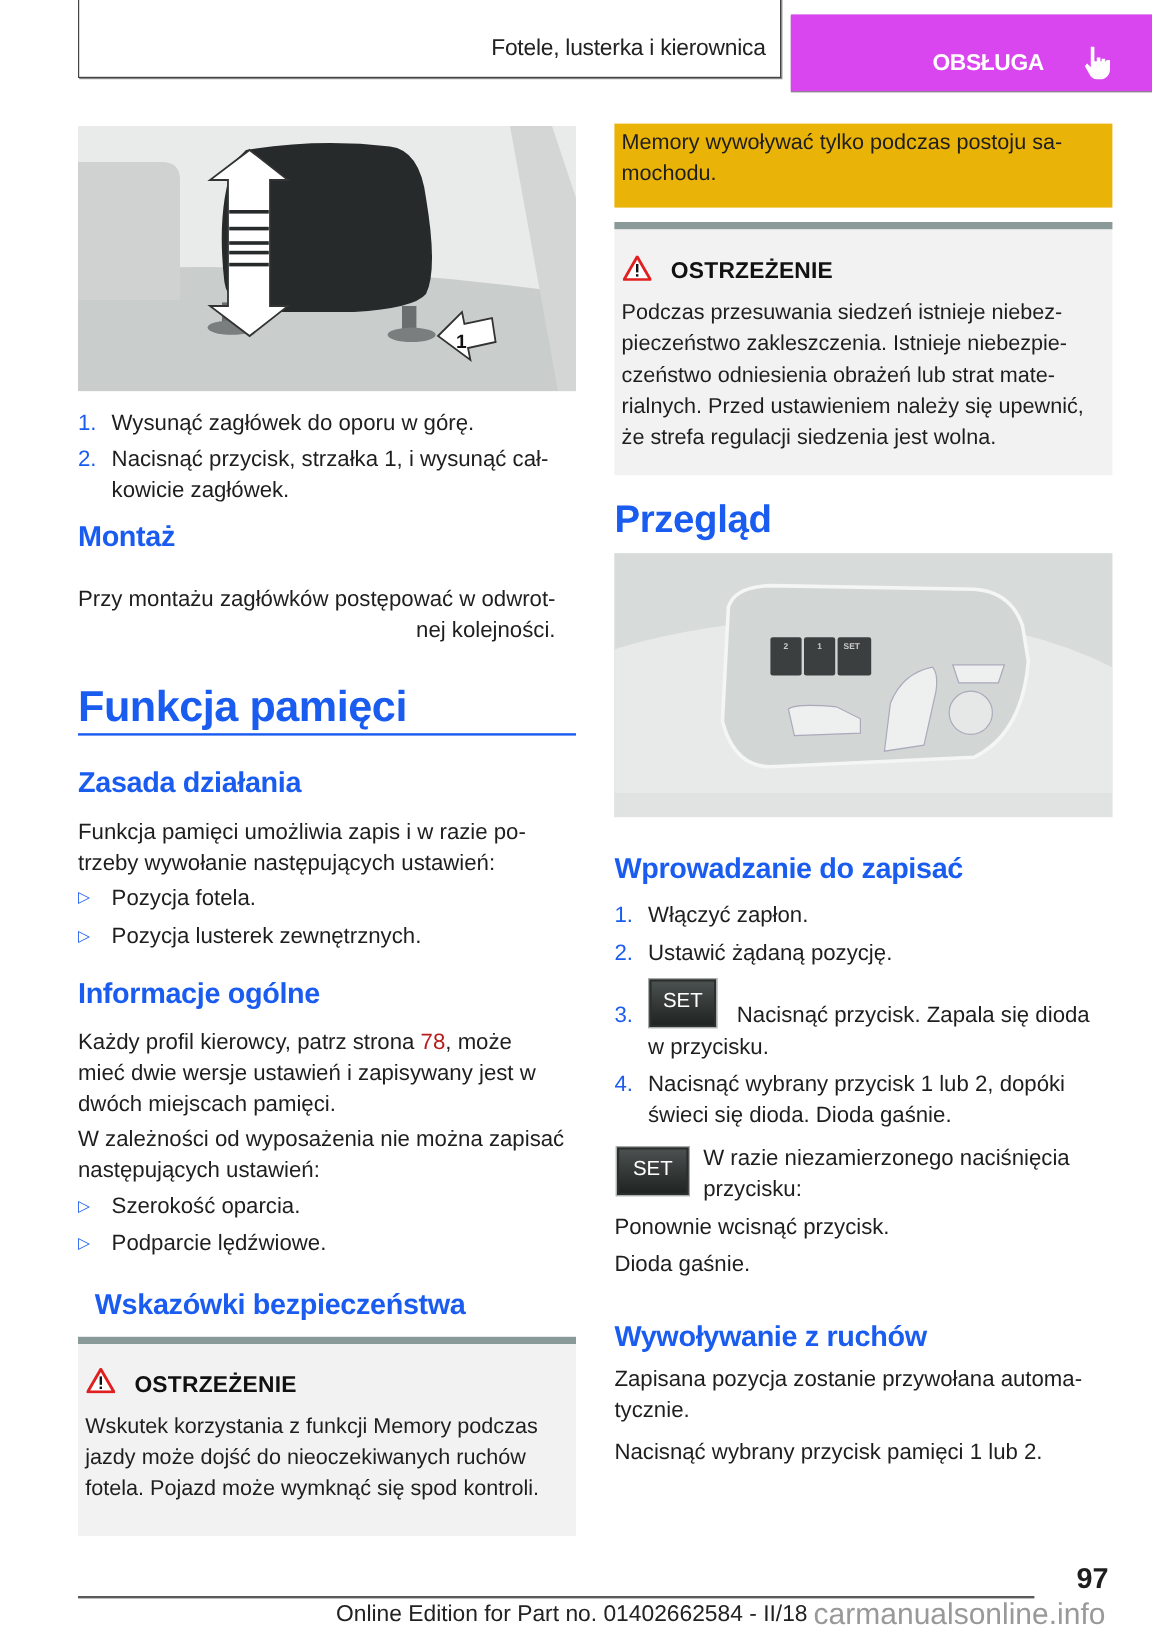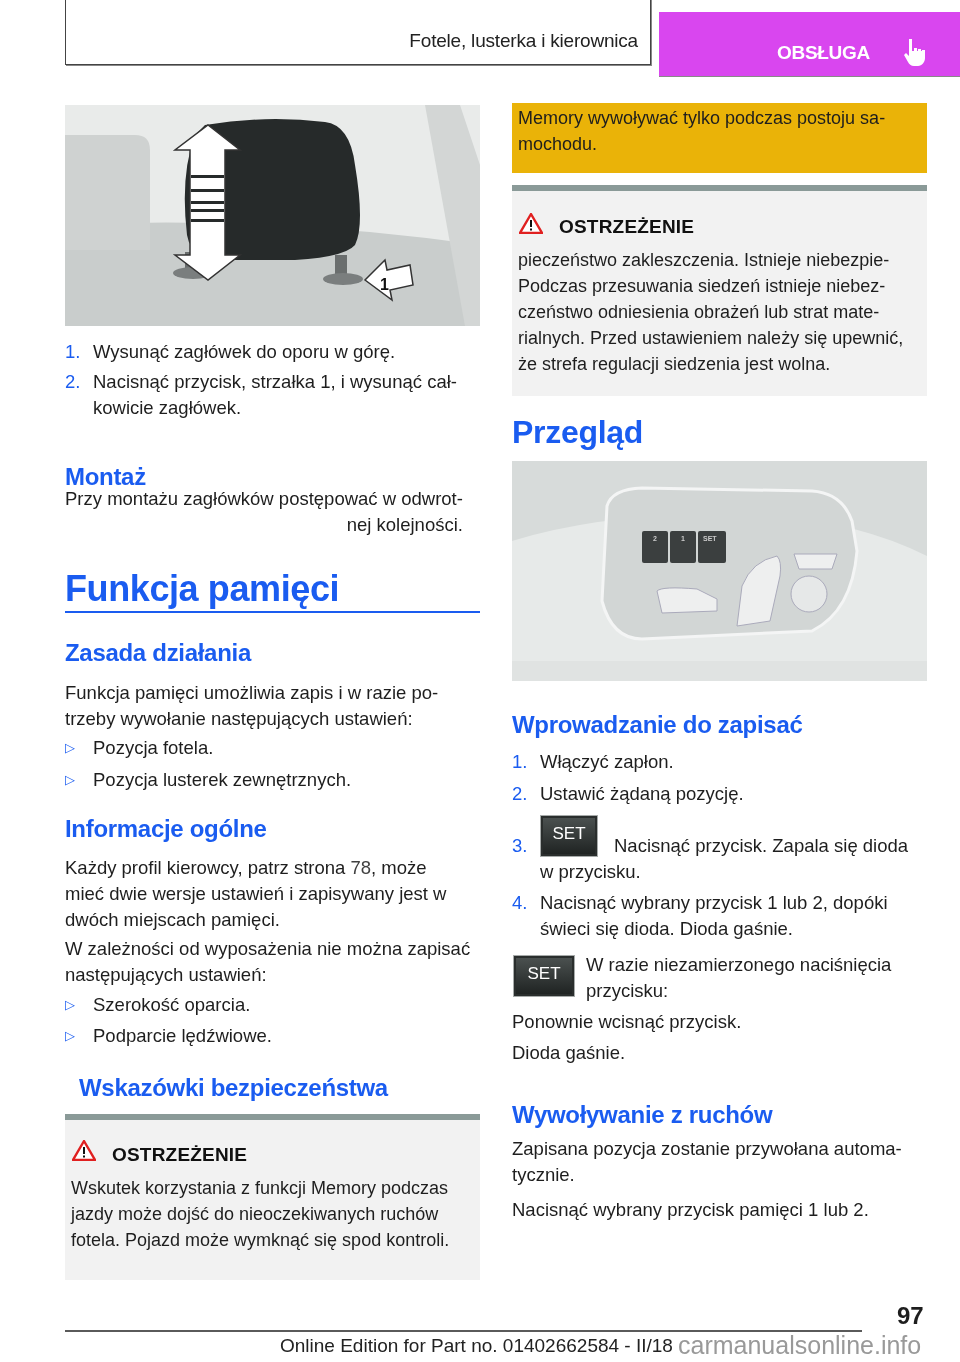--- a/index.html
+++ b/index.html
@@ -36,21 +36,21 @@
   .p { position:absolute; font-size:18.5px; line-height:26px; color:#1e1e1e; }
   .num { color:#1a5cf0; display:inline-block; width:28px; }
   .li { position:absolute; font-size:18.5px; line-height:26px; }
   .li .num { position:absolute; left:0; top:0; }
   .li .txt { position:absolute; left:28px; top:0; }
   .bul { position:absolute; left:0; top:0; color:#1a5cf0; font-size:13px; }
   .h1 { position:absolute; font-weight:bold; color:#1a5cf0; font-size:36px; letter-spacing:-0.4px; }
   .h2 { position:absolute; font-weight:bold; color:#1a5cf0; font-size:32px; letter-spacing:-0.3px; }
   .h3 { position:absolute; font-weight:bold; color:#1a5cf0; font-size:24px; letter-spacing:-0.3px; }
   .rule-blue { position:absolute; height:2px; background:#1a5cf0; }
-  .link { color:#404040; }
+  .link { color:#b91c1c; }
 
   .warn {
     position:absolute; background:#f2f2f2; border-top:6px solid #8a9a98;
   }
   .warn-title { position:absolute; font-size:19px; font-weight:bold; color:#111; letter-spacing:0.2px; }
   .warn-tri { position:absolute; width:24px; height:21px; }
   .warn .p { font-size:18px; }
   .cont-box { position:absolute; background:#eab308; }
 
   .set-btn {
@@ -106,21 +106,21 @@
 <div class="li" style="left:65px;top:339px;width:415px;">
   <span class="num">1.</span>
   <span class="txt">Wysunąć zagłówek do oporu w górę.</span>
 </div>
 <div class="li" style="left:65px;top:369px;width:415px;height:52px;">
   <span class="num">2.</span>
   <span class="txt" style="white-space:nowrap">Nacisnąć przycisk, strzałka 1, i wysunąć cał-</span>
   <span class="txt" style="top:26px">kowicie zagłówek.</span>
 </div>
 
-<div class="h3" style="left:65px;top:463px;">Montaż</div>
+<div class="h3" style="left:65px;top:434px;">Montaż</div>
 <div class="p" style="left:65px;top:486px;text-align:right;">
   <div>Przy montażu zagłówków postępować w odwrot-</div>
   <div>nej kolejności.</div>
 </div>
 
 <div class="h1" style="left:65px;top:568px;">Funkcja pamięci</div>
 <div class="rule-blue" style="left:65px;top:611px;width:415px;"></div>
 
 <div class="h3" style="left:65px;top:639px;">Zasada działania</div>
 <div class="p" style="left:65px;top:680px;">
@@ -179,22 +179,22 @@
 </div>
 
 <div class="warn" style="left:512px;top:185px;width:415px;height:205px;">
   <svg class="warn-tri" style="left:7px;top:22px;" viewBox="0 0 24 21">
     <path d="M12 1 L23 20 L1 20 Z" fill="#fff" stroke="#e02020" stroke-width="2.4" stroke-linejoin="round"></path>
     <rect x="11" y="7" width="2" height="7" fill="#111"></rect>
       <rect x="11" y="15.5" width="2" height="2" fill="#111"></rect>
   </svg>
   <div class="warn-title" style="left:47px;top:25px;">OSTRZEŻENIE</div>
   <div class="p" style="left:6px;top:56px;">
+    <div>Podczas przesuwania siedzeń istnieje niebez-</div>
     <div>pieczeństwo zakleszczenia. Istnieje niebezpie-</div>
-    <div>Podczas przesuwania siedzeń istnieje niebez-</div>
     <div>czeństwo odniesienia obrażeń lub strat mate-</div>
     <div>rialnych. Przed ustawieniem należy się upewnić,</div>
     <div>że strefa regulacji siedzenia jest wolna.</div>
   </div>
 </div>
 
 <div class="h2" style="left:512px;top:414px;">Przegląd</div>
 
 <div class="figure" style="left:512px;top:461px;width:415px;height:220px;">
   <svg width="415" height="220" viewBox="0 0 415 220">

